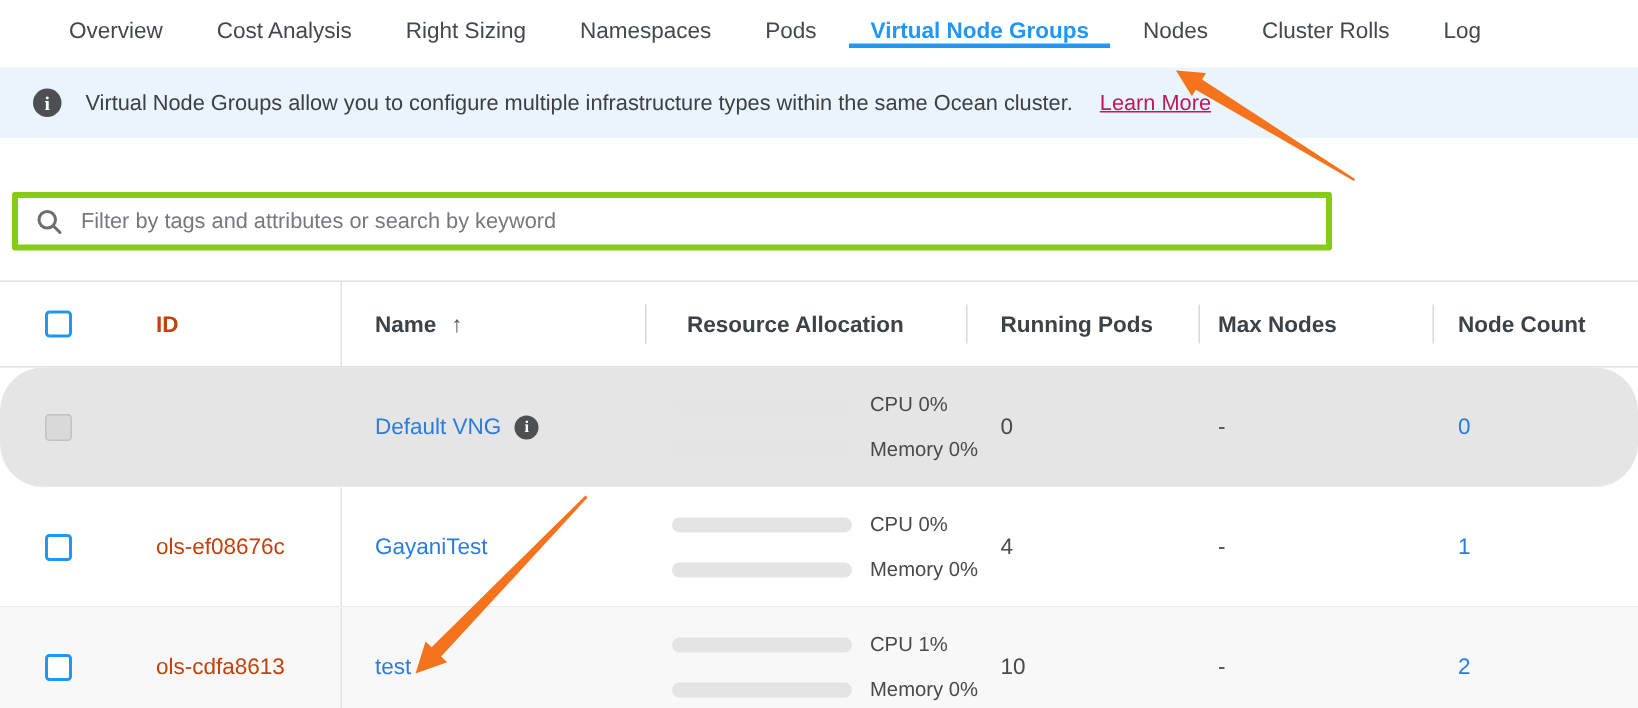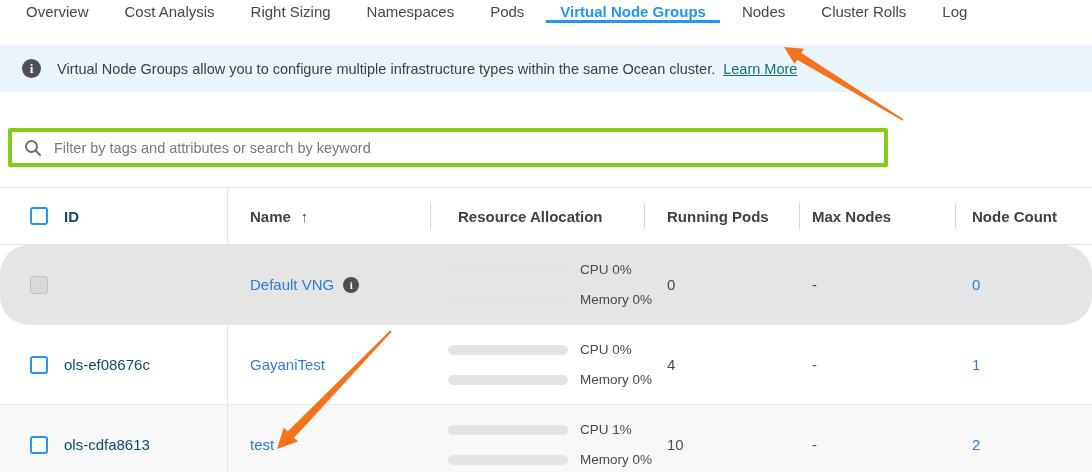--- a/index.html
+++ b/index.html
@@ -5,21 +5,21 @@
   * { box-sizing: border-box; }
   html,body { margin:0; padding:0; background:#fff; }
   .screen {
     position:relative; width:1092px; height:472px; overflow:hidden;
     background:#fff; font-family:"Liberation Sans", sans-serif; color:#3d4246;
   }
 
   
   .nav {
     position:absolute; top:0; left:0; right:0; height:32px;
-    display:flex; align-items:flex-start; padding-left:26px; gap:36px;
+    display:flex; align-items:flex-end; padding-left:46px; gap:36px;
     background:#fff;
   }
   .tab {
     font-size:15px; color:#43484d; display:flex; align-items:center;
     white-space:nowrap; cursor:pointer; border-bottom:3px solid transparent;
     padding-top:3px;
   }
   .tab.active {
     color:#2196f3; font-weight:700; border-bottom:3px solid #2196f3;
     padding-left:14px; padding-right:14px; margin-left:-14px; margin-right:-14px;
@@ -30,21 +30,21 @@
     position:absolute; top:45px; left:0; right:0; height:47px;
     background:#e9f4fd; display:flex; align-items:center; padding-left:22px;
     font-size:14.5px; color:#3c4043;
   }
   .info-badge {
     width:19px; height:19px; border-radius:50%; background:#4d4f53; color:#fff;
     display:flex; align-items:center; justify-content:center;
     font-size:13px; font-weight:700; font-family:"Liberation Serif", serif;
     margin-right:16px; flex:0 0 auto;
   }
-  .banner a { color:#0f766e; text-decoration:underline; margin-left:8px; cursor:pointer; }
+  .banner a { color:#be185d; text-decoration:underline; margin-left:18px; cursor:pointer; }
 
   
   .search-box {
     position:absolute; top:128px; left:8px; width:880px; height:39px;
     border:4px solid #84cc16; border-radius:2px; background:#fff;
     display:flex; align-items:center; padding:0 12px;
   }
   .search-box svg { flex:0 0 auto; }
   .search-input {
     border:none; outline:none; flex:1; margin-left:10px;
@@ -70,21 +70,21 @@
 
   .row { height:80px; border-bottom:1px solid #ececec; font-size:15px; color:#4a4a4a; background:#fff; }
   .row.highlight { background:#e5e5e5;border-radius:29px; }
   .row.hover { background:#f8f8f8; }
 
   .checkbox {
     width:18px; height:18px; border:2px solid #2196f3; border-radius:3px;
     background:#fff; margin-left:30px; flex:0 0 auto; cursor:pointer;
   }
   .checkbox.disabled { border:1px solid #c2c2c2; background:#d9d9d9; cursor:default; }
-  .id-text { margin-left:16px; color:#0c4a6e; }
+  .id-text { margin-left:56px; color:#c2410c; }
 
   .c-name { padding-left:22px; }
   .link { color:#2b7ce0; cursor:pointer; text-decoration:none; }
   .mini-info {
     width:16px; height:16px; border-radius:50%; background:#4d4f53; color:#fff;
     display:inline-flex; align-items:center; justify-content:center;
     font-size:11px; font-weight:700; font-family:"Liberation Serif", serif;
     margin-left:9px;
   }
 

